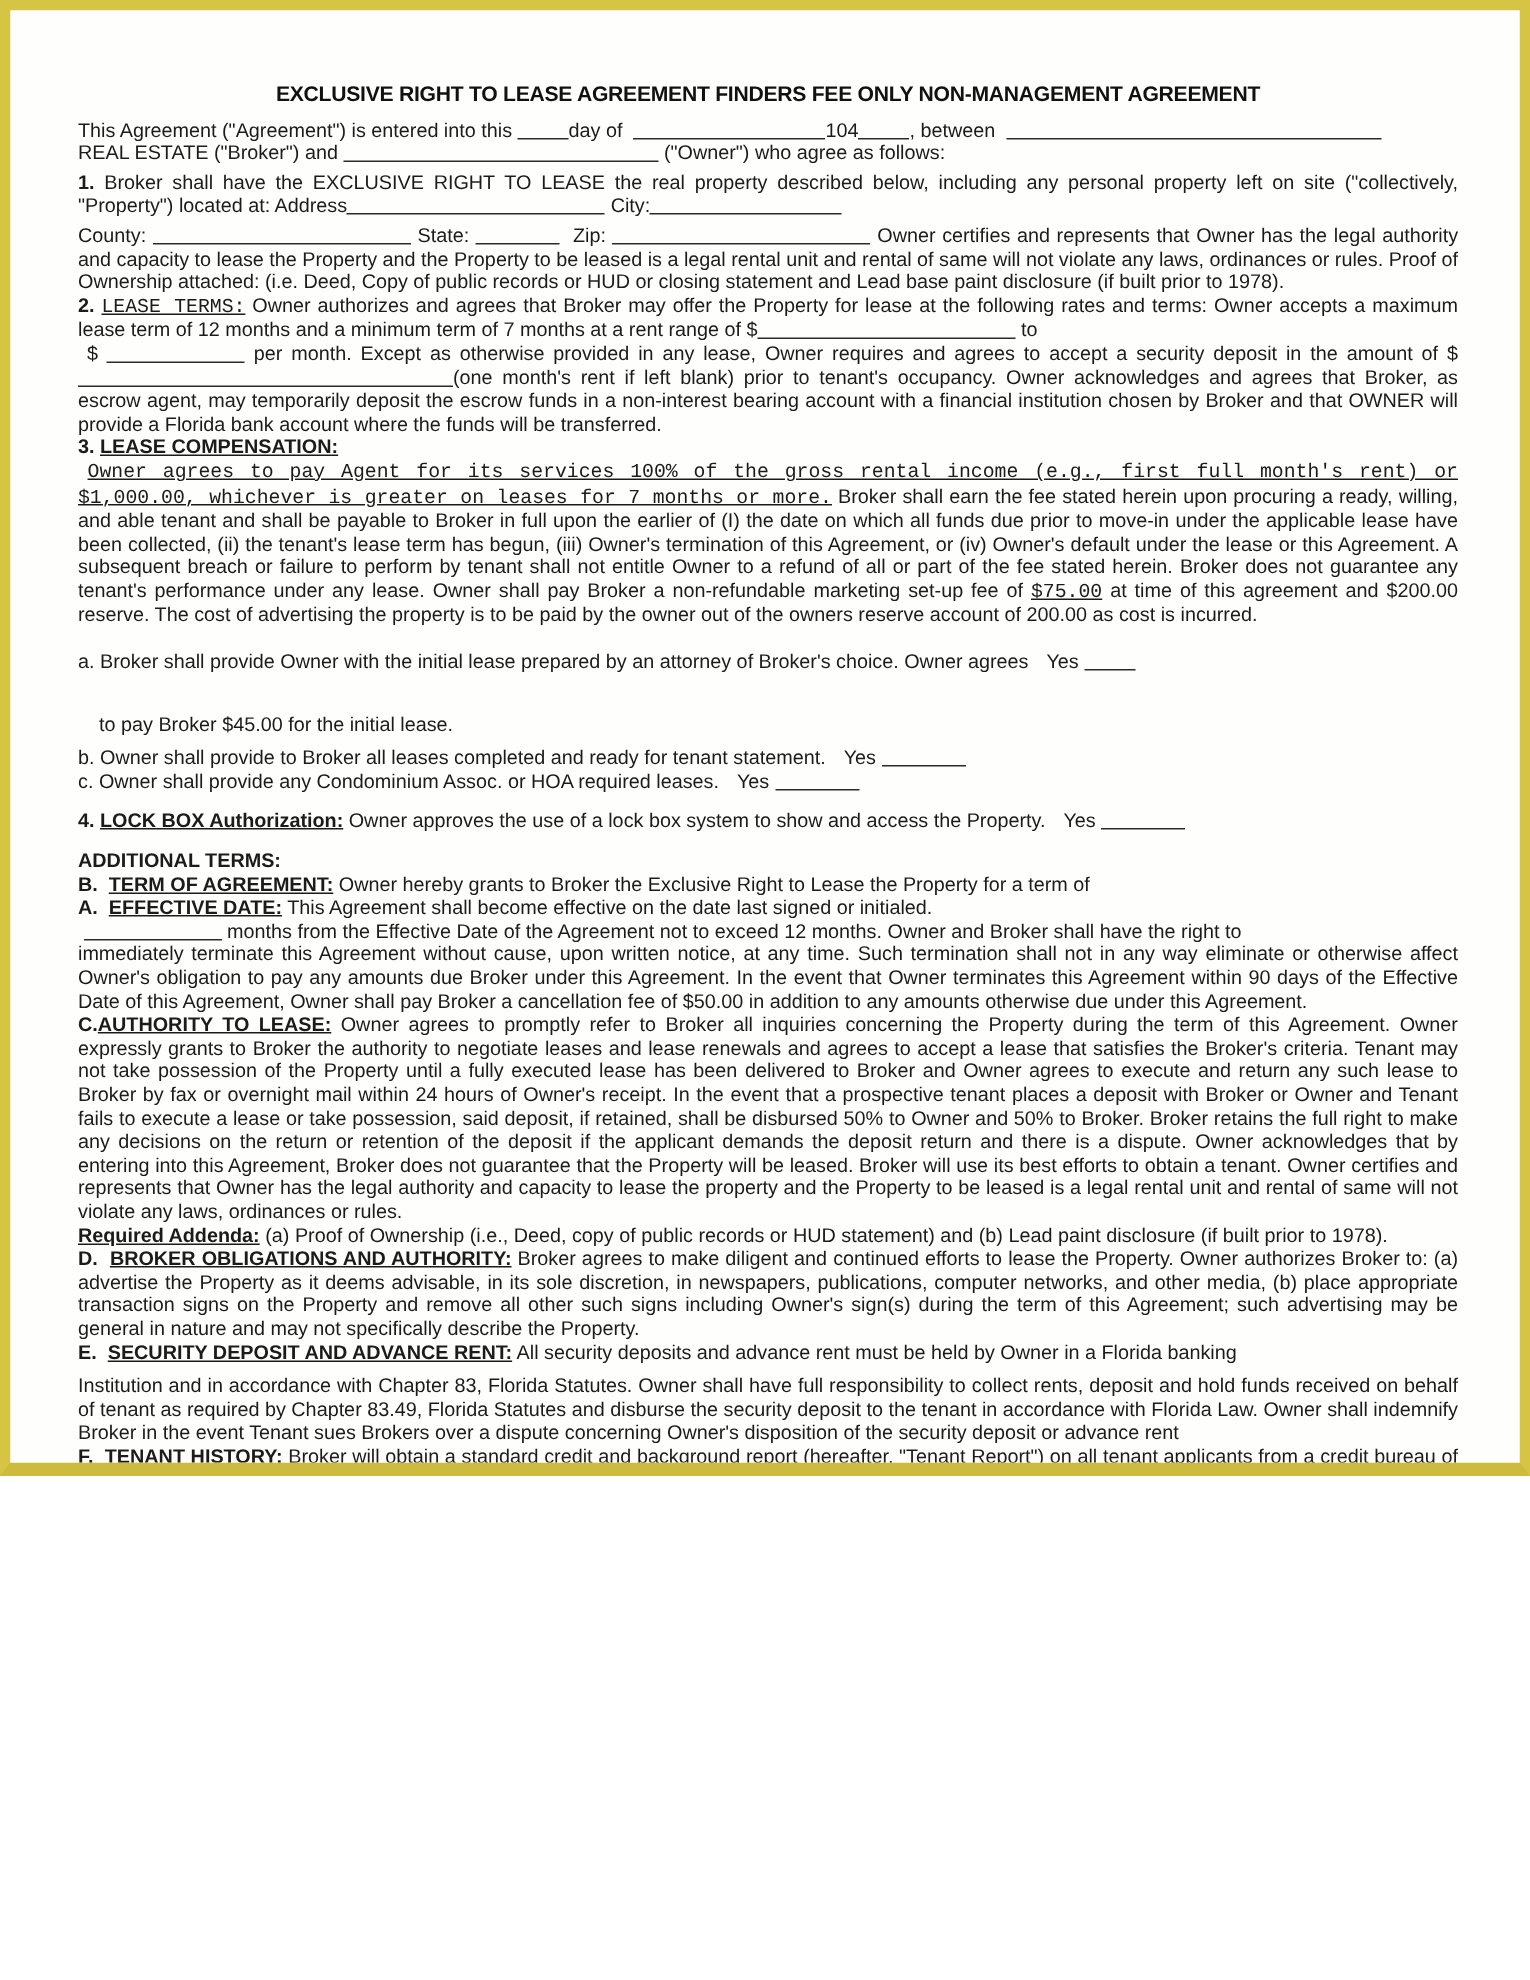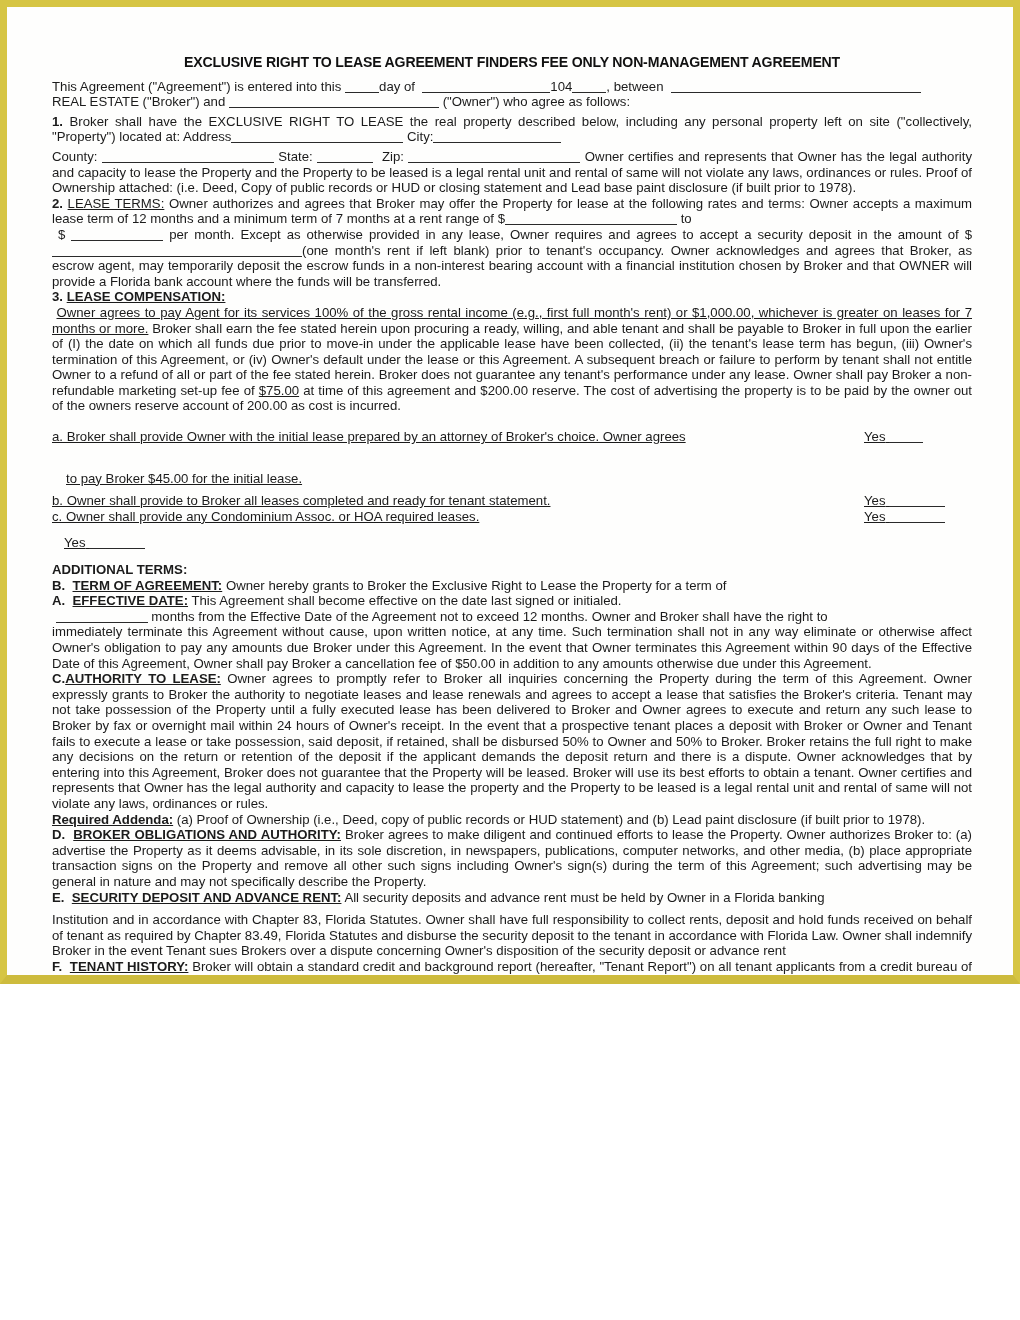--- a/index.html
+++ b/index.html
@@ -52,21 +52,21 @@
     color: #111;
   }
   p.para {
     margin: 0;
     padding: 0;
     text-align: justify;
     text-justify: inter-word;
   }
   p.para.nojust { text-align: left; }
   .b { font-weight: bold; }
-  .u { text-decoration: underline; }
+  .u { text-decoration: underline; font-family: Liberation Mono, monospace; }
   .bu { font-weight: bold; text-decoration: underline; }
   .blank {
     display: inline-block;
     border-bottom: 1px solid #2a2a2a;
     vertical-align: -2px;
     height: 11px;
   }
   .bl-xs { width: 34px; }
   .bl-s  { width: 56px; }
   .bl-m  { width: 92px; }
@@ -75,23 +75,21 @@
   .bl-2xl{ width: 210px; }
   .bl-3xl{ width: 250px; }
   .spacer-2 { height: 4px; }
   .spacer-4 { height: 7px; }
   .spacer-6 { height: 11px; }
 
   
   .feerow {
     display: flex;
     align-items: flex-start;
-    justify-content: space-between;
     width: 100%;
-    text-decoration: underline;
   }
   .feerow .left {
     flex: 0 1 auto;
     max-width: 760px;
     text-align: left;
   }
   .feerow .right {
     flex: 0 0 auto;
     white-space: nowrap;
     padding-left: 12px;
@@ -165,20 +163,23 @@
     <div class="feerow">
       <div class="left">
         <span>c. Owner shall provide any Condominium Assoc. or HOA required leases.</span>
       </div>
       <div class="right"><span>Yes</span> <span class="blank bl-s"></span></div>
     </div>
 
     <div class="spacer-6"></div>
 
     <div class="feerow">
+      <div class="left">
+        <span class="b">4.</span> <span class="bu">LOCK BOX Authorization:</span> <span>Owner approves the use of a lock box system to show and access the Property.</span>
+      </div>
       <div class="right"><span>Yes</span> <span class="blank bl-s"></span></div>
     </div>
 
     <div class="spacer-6"></div>
 
     <p class="para nojust"><span class="b">ADDITIONAL TERMS:</span></p>
 
     <p class="para"><span class="b">B.</span> &nbsp;<span class="bu">TERM OF AGREEMENT:</span> <span>Owner hereby grants to Broker the Exclusive Right to Lease the Property for a term of</span></p>
 
     <p class="para nojust"><span class="b">A.</span> &nbsp;<span class="bu">EFFECTIVE DATE:</span> <span>This Agreement shall become effective on the date last signed or initialed.</span></p>

